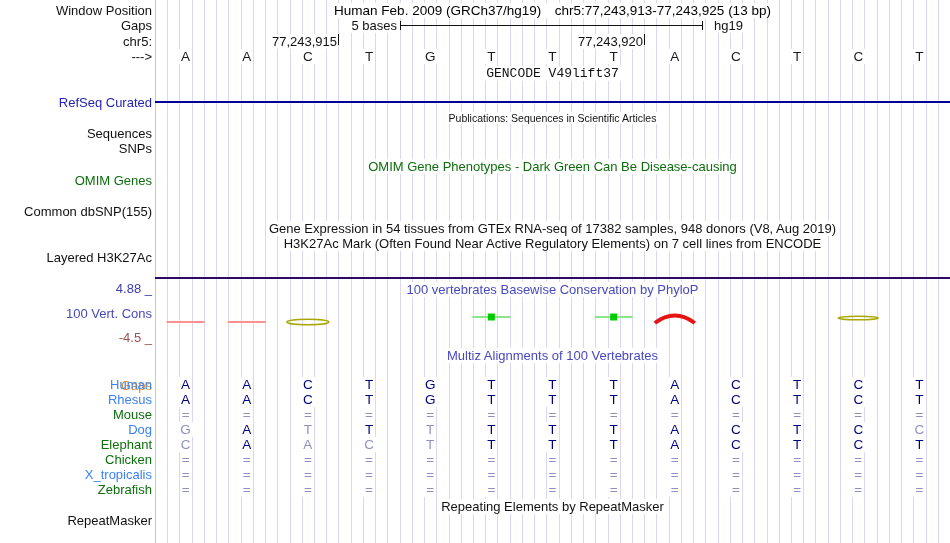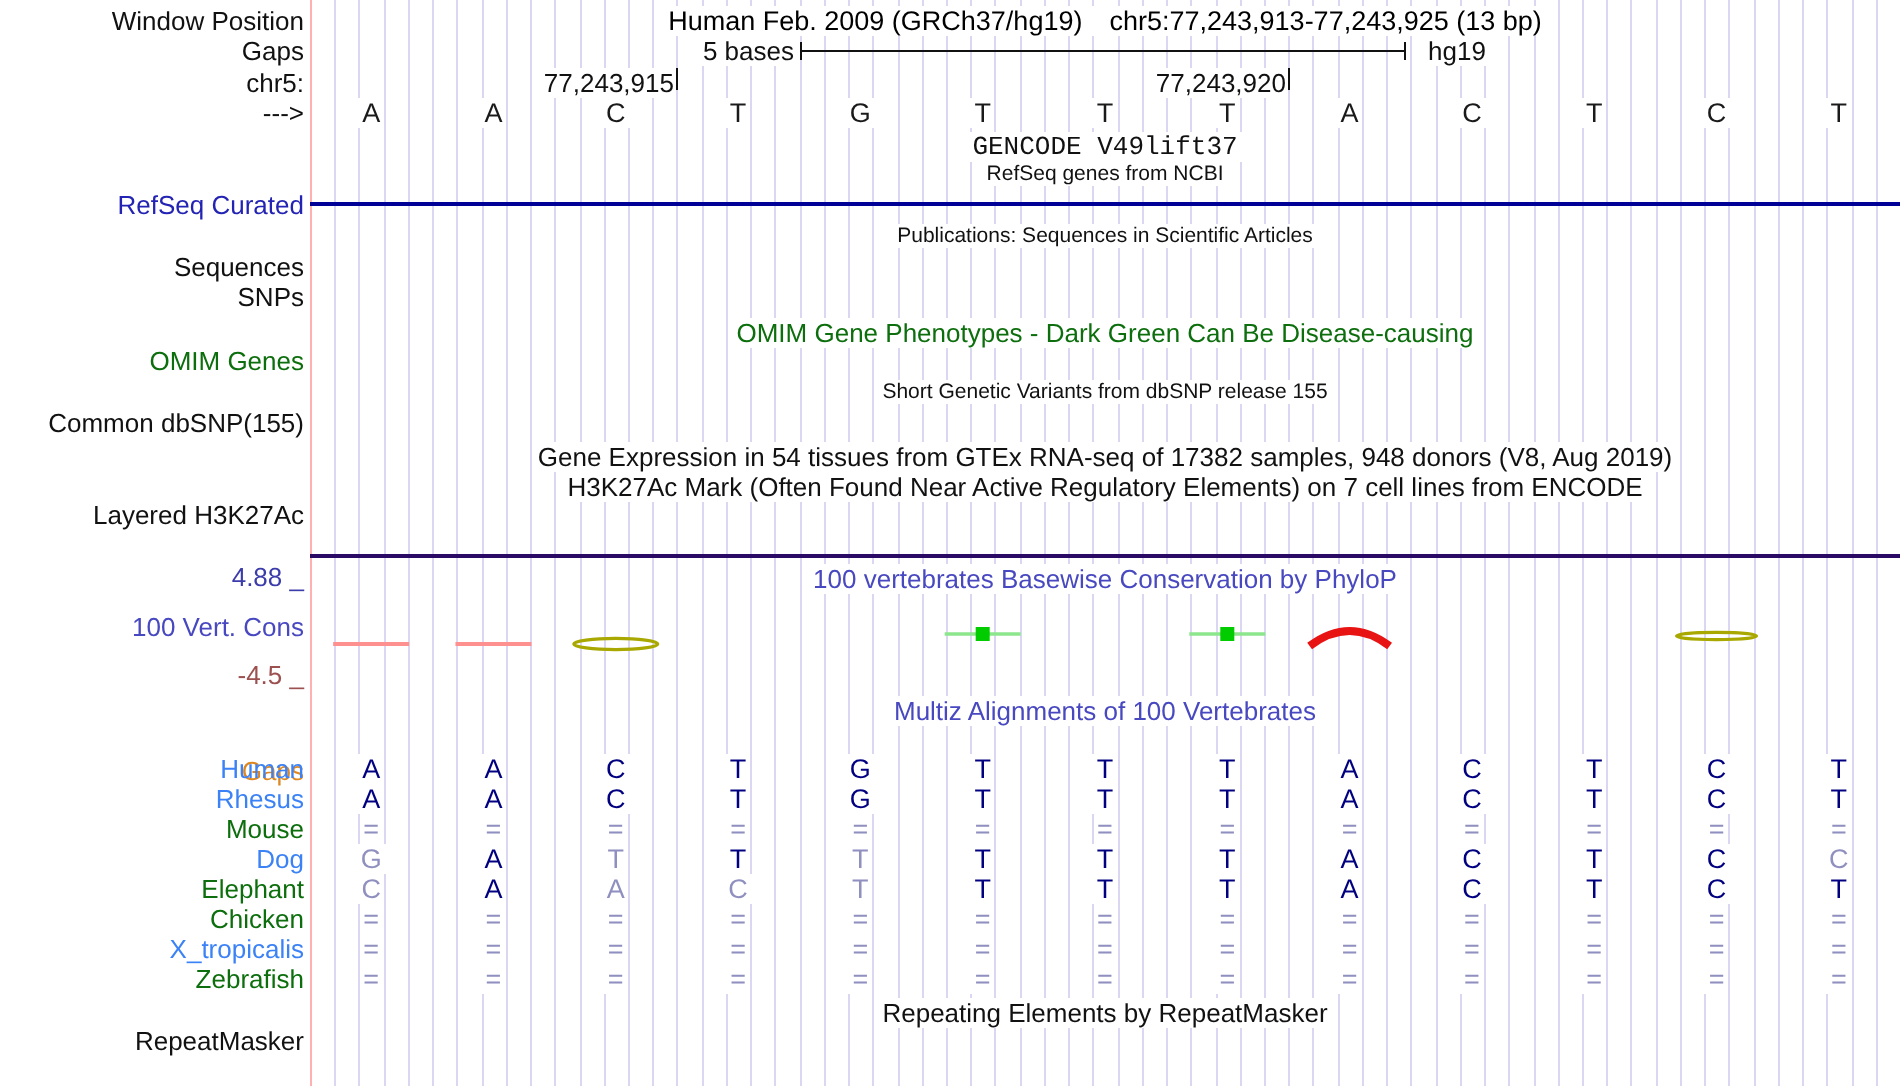--- a/index.html
+++ b/index.html
@@ -155,29 +155,27 @@
         <div class="base-cell" style="left: 366.923px; width: 61.1538px; top: 49px;"><span>T</span></div>
         <div class="base-cell" style="left: 428.077px; width: 61.1538px; top: 49px;"><span>T</span></div>
         <div class="base-cell" style="left: 489.231px; width: 61.1538px; top: 49px;"><span>A</span></div>
         <div class="base-cell" style="left: 550.385px; width: 61.1538px; top: 49px;"><span>C</span></div>
         <div class="base-cell" style="left: 611.538px; width: 61.1538px; top: 49px;"><span>T</span></div>
         <div class="base-cell" style="left: 672.692px; width: 61.1538px; top: 49px;"><span>C</span></div>
         <div class="base-cell" style="left: 733.846px; width: 61.1538px; top: 49px;"><span>T</span></div>
       </div>
 
     <div class="overlay center-line t13 title-black" style="top:66px;font-family:Liberation Mono, monospace;"><span>GENCODE V49lift37</span></div>
-    <div class="overlay center-line t10 title-black" style="top:81px;"><span>RefSeq genes from NCBI</span></div>
 
     <div class="hrule" style="top:101px; height:2px; background:#000096;"></div>
 
     <div class="overlay center-line t13 title-green" style="top:159px;"><span>OMIM Gene Phenotypes - Dark Green Can Be Disease-causing</span></div>
 
     <div class="overlay center-line t10 title-black" style="top:112px;"><span>Publications: Sequences in Scientific Articles</span></div>
 
-    <div class="overlay center-line t10 title-black" style="top:190px;"><span>Short Genetic Variants from dbSNP release 155</span></div>
 
     <div class="overlay center-line t13 title-black" style="top:221px;"><span>Gene Expression in 54 tissues from GTEx RNA-seq of 17382 samples, 948 donors (V8, Aug 2019)</span></div>
     <div class="overlay center-line t13 title-black" style="top:236px;"><span>H3K27Ac Mark (Often Found Near Active Regulatory Elements) on 7 cell lines from ENCODE</span></div>
 
     <div class="hrule" style="top:277px; height:2px; background:#2a0a64;"></div>
 
     <div class="overlay center-line t13 title-blue" style="top:282px;"><span>100 vertebrates Basewise Conservation by PhyloP</span></div>
 
     <svg id="cons-svg" width="795" height="35">
         <line x1="11.576923076923077" y1="22" x2="49.57692307692308" y2="22" stroke="#ff9090" stroke-width="2"></line>

